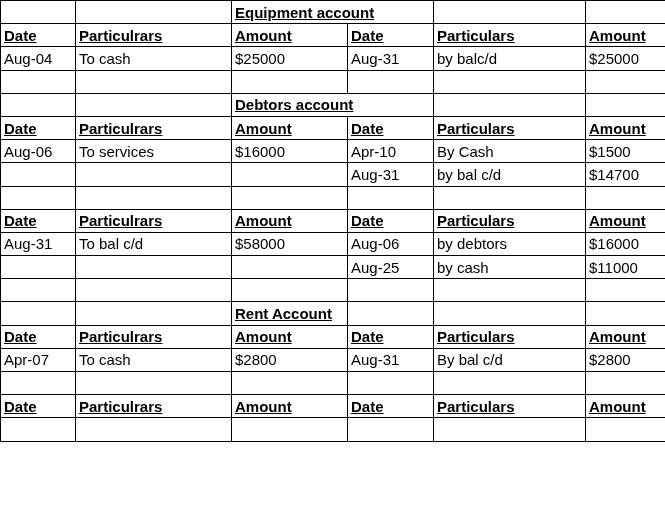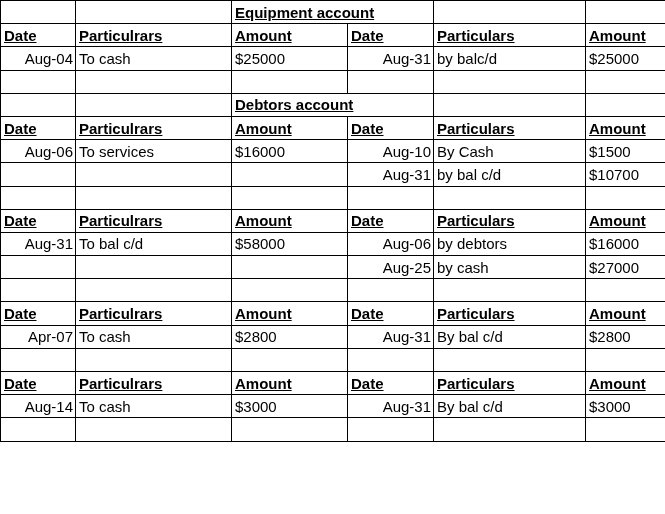--- a/index.html
+++ b/index.html
@@ -25,21 +25,21 @@
     padding:0 2px 0 3px;
     font-size:15px;
     line-height:1;
     color:var(--ink);
     background:var(--bg);
     white-space:nowrap;
     overflow:hidden;
     vertical-align:middle;
   }
   td.b{font-weight:bold;text-decoration:underline;}
-  td.r{text-align:right;}
+  td.r{text-align:left;}
 </style>
 </head>
 <body>
 
 <table class="sheet">
   <colgroup>
     <col style="width:75px">
       <col style="width:156px">
       <col style="width:116px">
     <col style="width:86px">
@@ -92,31 +92,31 @@
       <td class="b">Particulrars</td>
       <td class="b">Amount</td>
       <td class="b">Date</td>
       <td class="b">Particulars</td>
       <td class="b">Amount</td>
     </tr>
     <tr>
       <td class="r">Aug-06</td>
       <td>To services</td>
       <td>$16000</td>
-      <td class="r">Aug-10</td>
+      <td class="r">Apr-10</td>
       <td>By Cash</td>
       <td>$1500</td>
     </tr>
     <tr>
       <td></td>
       <td></td>
       <td></td>
       <td class="r">Aug-31</td>
       <td>by bal c/d</td>
-      <td>$10700</td>
+      <td>$14700</td>
     </tr>
     <tr>
       <td></td>
         <td></td>
       <td></td>
         <td></td>
       <td></td>
         <td></td>
     </tr>
 
@@ -135,31 +135,39 @@
       <td class="r">Aug-06</td>
       <td>by debtors</td>
       <td>$16000</td>
     </tr>
     <tr>
       <td></td>
       <td></td>
       <td></td>
       <td class="r">Aug-25</td>
       <td>by cash</td>
-      <td>$27000</td>
-    </tr>
-    <tr>
-      <td></td>
-        <td></td>
-      <td></td>
-        <td></td>
-      <td></td>
-        <td></td>
-    </tr>
-
+      <td>$11000</td>
+    </tr>
+    <tr>
+      <td></td>
+        <td></td>
+      <td></td>
+        <td></td>
+      <td></td>
+        <td></td>
+    </tr>
+
+    <tr>
+      <td></td>
+      <td></td>
+      <td class="b">Rent Account</td>
+      <td></td>
+      <td></td>
+      <td></td>
+    </tr>
     <tr>
       <td class="b">Date</td>
       <td class="b">Particulrars</td>
       <td class="b">Amount</td>
       <td class="b">Date</td>
       <td class="b">Particulars</td>
       <td class="b">Amount</td>
     </tr>
     <tr>
       <td class="r">Apr-07</td>
@@ -180,28 +188,20 @@
 
     <tr>
       <td class="b">Date</td>
       <td class="b">Particulrars</td>
       <td class="b">Amount</td>
       <td class="b">Date</td>
       <td class="b">Particulars</td>
       <td class="b">Amount</td>
     </tr>
     <tr>
-      <td class="r">Aug-14</td>
-      <td>To cash</td>
-      <td>$3000</td>
-      <td class="r">Aug-31</td>
-      <td>By bal c/d</td>
-      <td>$3000</td>
-    </tr>
-    <tr>
       <td></td>
         <td></td>
       <td></td>
         <td></td>
       <td></td>
         <td></td>
     </tr>
 
   </tbody>
 </table>

